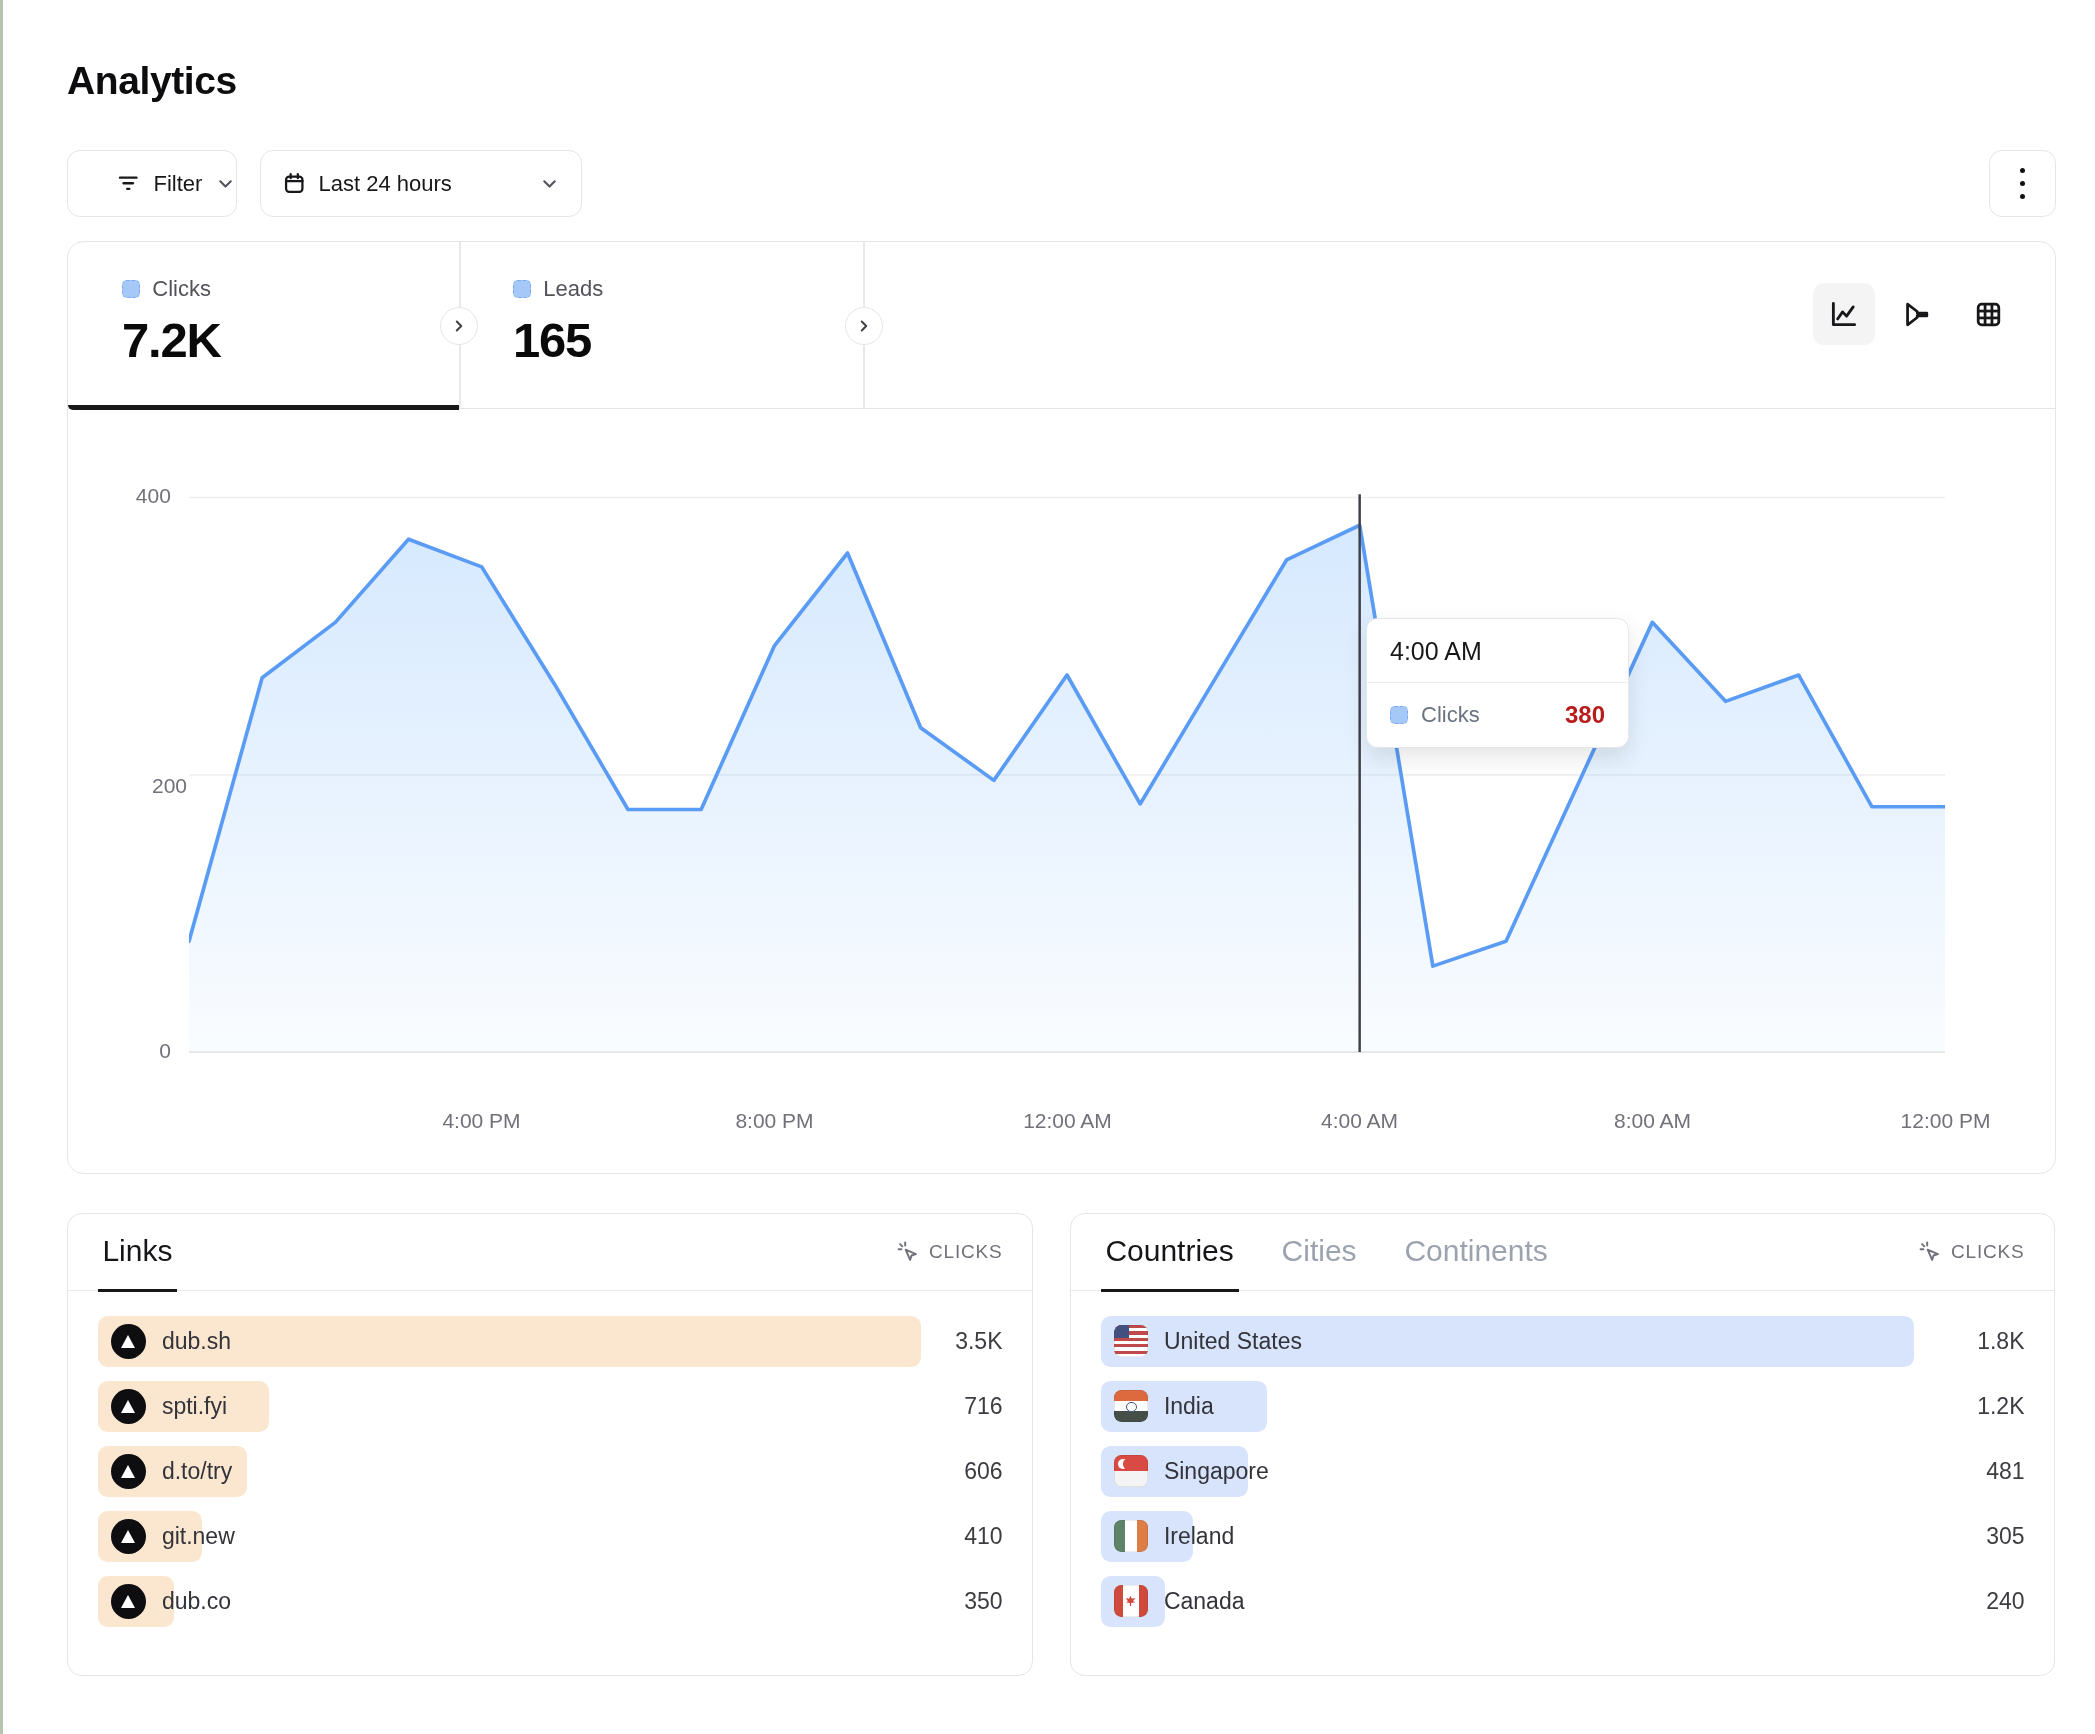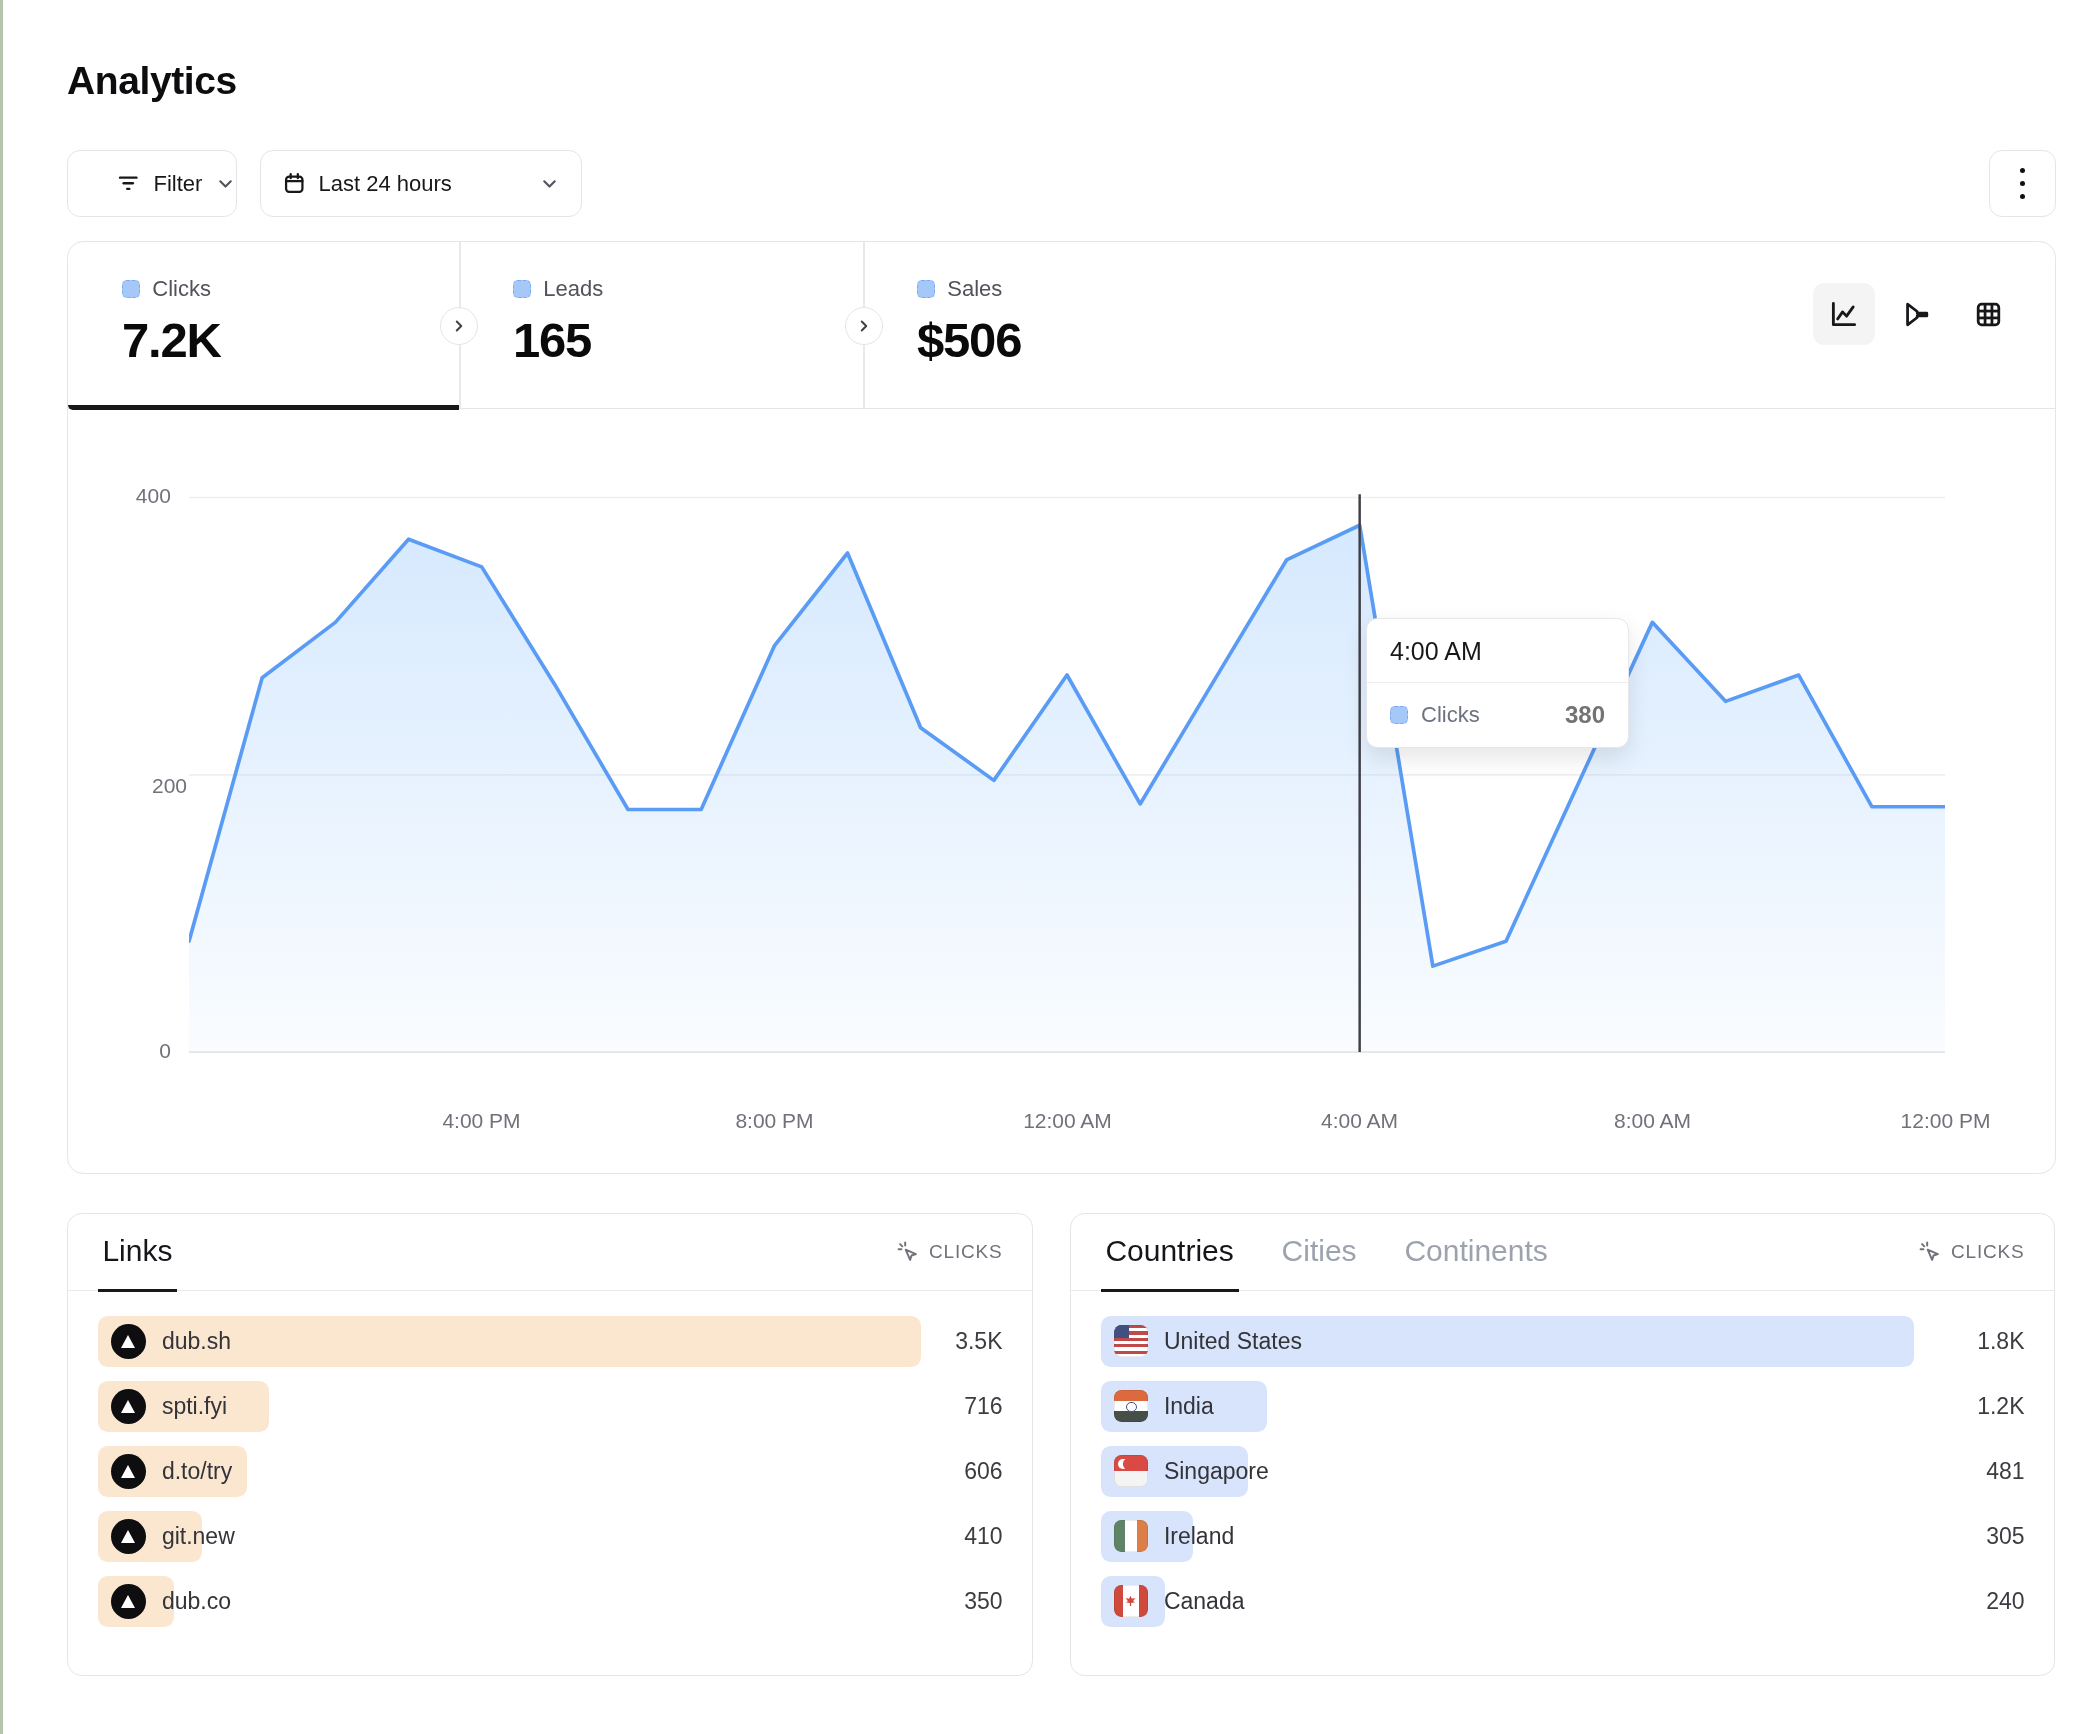--- a/index.html
+++ b/index.html
@@ -39,21 +39,21 @@
   
   .chart-region { position:relative; height:761px; }
   .y-axis-label { position:absolute; width:98px; text-align:right; font-size:21px; color:#71717a; }
   .x-axis-label { position:absolute; width:147px; text-align:center; font-size:21px; color:#71717a; top:700px; }
   #plot { position:absolute; left:121px; top:82px; }
 
   .tooltip { position:absolute; left:1298px; top:209px; width:263px; background:#fff; border:1.6px solid #e7e7ea; border-radius:11.5px; box-shadow:0 9.8px 23px rgba(0,0,0,.10); z-index:5; }
   .tooltip-title { padding:18px 23px 16.4px; font-size:25px; font-weight:400; color:#18181b; border-bottom:1.6px solid #ededf0; }
   .tooltip-row { display:flex; align-items:center; gap:13px; padding:18px 23px; }
   .tooltip-label { font-size:22px; color:#6b7280; }
-  .tooltip-value { margin-left:auto; font-size:24px; font-weight:700; color:#737373; }
+  .tooltip-value { margin-left:auto; font-size:24px; font-weight:700; color:#b91c1c; }
 
   
   .panel { position:absolute; top:1213px; height:463px; border:1.6px solid #e5e5e8; border-radius:14.7px; background:#fff; }
   .panel-links { left:67px; width:966px; }
   .panel-geo { left:1070px; width:985px; }
   .panel-header { position:relative; height:77px; border-bottom:1.6px solid #eaeaec; display:flex; align-items:stretch; padding:0 29.5px; }
   .panel-tabs { display:flex; gap:38px; }
   .panel-tab { display:flex; align-items:center; font-size:30px; color:#9ca3af; border-bottom:3.3px solid transparent; margin-bottom:-1.6px; padding:0 4.9px; cursor:pointer; }
   .panel-tab.active { color:#16161a; font-weight:400; border-bottom-color:#18181b; }
   .metric-toggle { margin-left:auto; display:flex; align-items:center; gap:8.2px; color:#71717a; font-size:19px; letter-spacing:0.8px; font-weight:500; cursor:pointer; }
@@ -143,27 +143,20 @@
       </div>
       <div class="stat-divider" style="left:391px;"></div>
       <div class="stat-tab stat-tab-1">
         <div class="stat-head">
           <span class="legend-swatch"></span>
           <span class="stat-label">Leads</span>
         </div>
         <div class="stat-value">165</div>
       </div>
       <div class="stat-divider" style="left:795px;"></div>
-      <div class="stat-tab stat-tab-2">
-        <div class="stat-head">
-          <span class="legend-swatch"></span>
-          <span class="stat-label">Sales</span>
-        </div>
-        <div class="stat-value">$506</div>
-      </div>
 
       <div class="active-underline"></div>
 
       <button class="sep-chev-btn" style="left:372px;">
         <svg class="ic" width="18" height="18" viewBox="0 0 24 24" fill="none" stroke="#3f3f46" stroke-width="2.6" stroke-linecap="round" stroke-linejoin="round">
             <polyline points="9,6 15,12 9,18"></polyline>
           </svg>
       </button>
       <button class="sep-chev-btn" style="left:777px;">
         <svg class="ic" width="18" height="18" viewBox="0 0 24 24" fill="none" stroke="#3f3f46" stroke-width="2.6" stroke-linecap="round" stroke-linejoin="round">

